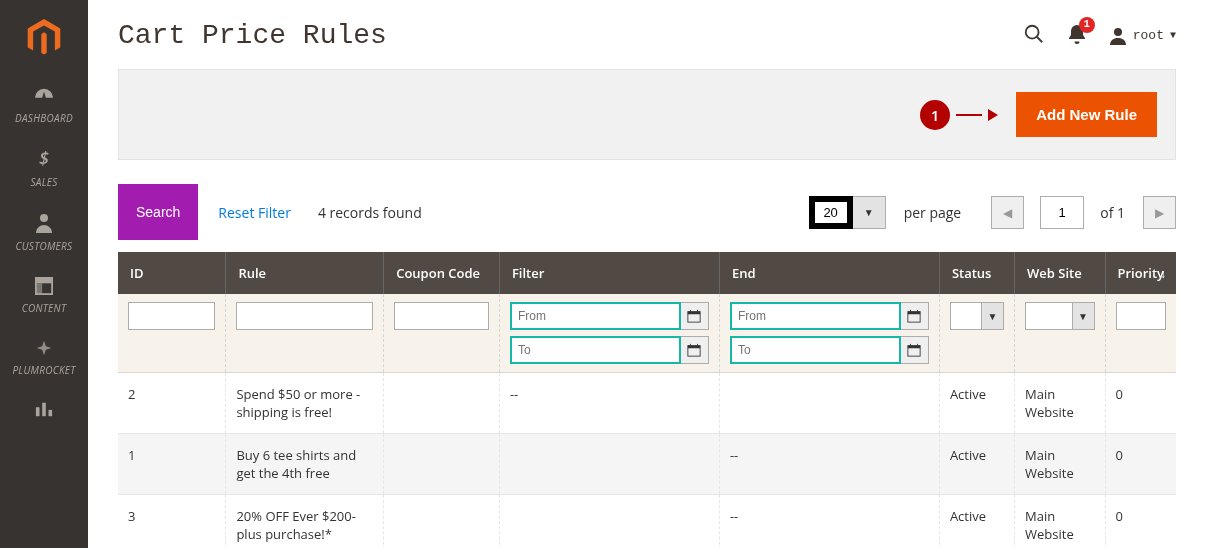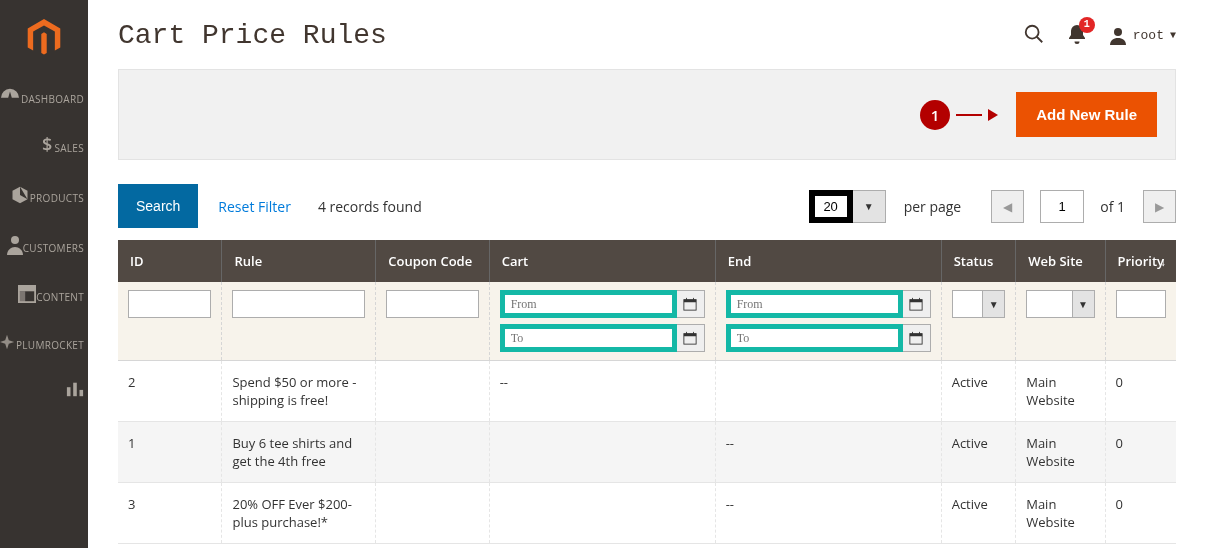--- a/index.html
+++ b/index.html
@@ -1,21 +1,21 @@
 <!DOCTYPE html>
 <html><head>
 <meta charset="utf-8">
 <style>
 * { box-sizing: border-box; margin: 0; padding: 0; }
 body { font-family: 'Open Sans', Arial, sans-serif; font-size: 13px; color: #333; background: #fff; width: 1206px; height: 548px; overflow: hidden; }
 
 
 .sidebar { position: absolute; left: 0; top: 0; width: 88px; height: 548px; background: #373330; display: flex; flex-direction: column; }
 .logo-box { height: 75px; display: flex; align-items: center; justify-content: center; }
-.nav-item { display: flex; flex-direction: row; align-items: center; justify-content: flex-end; padding: 12px 4px; color: #aaa49c; cursor: pointer; font-size: 10px; letter-spacing: .03em; text-align:center; }
+.nav-item { display: flex; flex-direction: column; align-items: center; justify-content: flex-end; padding: 12px 4px; color: #aaa49c; cursor: pointer; font-size: 10px; letter-spacing: .03em; text-align:center;font-style:italic; }
 .nav-item.active { background: #524d49; color: #fff; }
 .nav-item .nav-icon { margin-bottom: 6px; display:flex; align-items:center; justify-content:center; }
 .nav-label { font-size: 10px; }
 
 
 .main { position: absolute; left: 88px; top: 0; right: 0; bottom:0; padding: 20px 30px; }
 .page-header { display: flex; align-items: center; justify-content: space-between; margin-bottom: 18px; font-family: Liberation Mono, monospace; }
 .page-title { font-size: 28px; font-weight: 400; color: #41362f; }
 .header-actions { display:flex; align-items:center; gap: 22px; }
 .icon-btn { cursor:pointer; position:relative; }
@@ -26,21 +26,21 @@
 .action-bar { background:#f1f1f1; border:1px solid #e3e3e3; padding: 22px 18px; display:flex; justify-content:flex-end; align-items:center; margin-bottom: 24px; position:relative; }
 .callout { display:flex; align-items:center; gap:6px; margin-right: 18px;}
 .callout-circle { width:30px; height:30px; border-radius:50%; background:#b30000; color:#fff; display:flex; align-items:center; justify-content:center; font-weight:600; font-size:15px;}
 .callout-arrow { border-top:6px solid transparent; border-bottom:6px solid transparent; border-left:10px solid #b30000; position:relative;}
 .callout-line { width:26px; height:2px; background:#b30000;}
 .primary-btn { background:#eb5202; color:#fff; border:none; padding: 14px 20px; font-size:15px; font-weight:600; cursor:pointer; }
 
 
 .grid-controls { display:flex; align-items:center; justify-content:space-between; margin-bottom: 12px;}
 .left-controls { display:flex; align-items:center; gap:20px;}
-.search-btn { background:#0369a1; color:#fff; border:none; padding:14px 18px; font-size:14px; cursor:pointer;}
+.search-btn { background:#a21caf; color:#fff; border:none; padding:20px 18px; font-size:14px; cursor:pointer;}
 .link { color:#007bdb; cursor:pointer; font-size:14px;}
 .records { color:#333; font-size:14px; margin-left:7px;}
 .right-controls { display:flex; align-items:center; gap:8px;}
 .per-page-input { width:44px; height:33px; border:6px solid #000000; text-align:center; font-size:13px;}
 .dropdown-btn { width:33px; height:33px; border:1px solid #adadad; border-left:none; background:#e3e3e3; cursor:pointer; display:flex; align-items:center; justify-content:center; font-size:10px; color:#333;}
 .per-label { margin: 0 22px 0 10px; color:#333; font-size:14px;}
 .pager-btn { width:33px; height:33px; border:1px solid #adadad; background:#efefef; cursor:pointer; display:flex; align-items:center; justify-content:center; font-size:12px; color:#999;}
 .page-input { width:44px; height:33px; border:1px solid #adadad; text-align:center; margin:0 8px; font-size:13px;}
 .of { color:#333; font-size:14px; margin-right:10px;}
 
@@ -50,21 +50,21 @@
 table.grid thead th:last-child { border-right:none;}
 .sort-arrow { position:absolute; right:10px; top:50%; transform:translateY(-50%); color:#fff; font-size:12px;}
 tr.filter-row td { background:#f7f3eb; padding:8px 10px; border-right:1px dashed #d6d6d6; border-bottom:1px solid #d6d6d6; vertical-align:top;}
 tr.filter-row td:last-child { border-right:none;}
 .filter-input { width:100%; height:28px; border:1px solid #adadad; padding:0 6px; font-size:12px; background:#fff;}
 .filter-select { width:100%; height:28px; border:1px solid #adadad; background:#fff; display:flex;}
 .filter-select .sel-body{flex:1;}
 .filter-select .sel-caret{width:22px; background:#e3e3e3; display:flex; align-items:center; justify-content:center; font-size:10px; border-left:1px solid #adadad;}
 .date-row { display:flex; margin-bottom:6px;}
 .date-row:last-child{margin-bottom:0;}
-.date-input { flex:1; height:28px; border:5px solid #14b8a6; padding:0 6px; font-size:12px; color:#0f172a;font-family:Liberation Serif, serif;}
+.date-input { flex:1; height:28px; border:2px solid #14b8a6; padding:0 6px; font-size:12px; color:#0f172a;}
 .date-btn { width:28px; height:28px; border:1px solid #adadad; border-left:none; background:#efefef; display:flex; align-items:center; justify-content:center; cursor:pointer;}
 tbody.data tr td { padding:12px 10px; border-right:1px dashed #e5e5e5; border-bottom:1px solid #e5e5e5; font-size:13px; color:#333; vertical-align:top;}
 tbody.data tr td:last-child{border-right:none;}
 tbody.data tr.alt td { background:#f5f5f5;}
 
 
 .col-id{width:140px;}
 .col-rule{width:190px;}
 .col-coupon{width:135px;}
 .col-start{width:137px;}
@@ -90,28 +90,20 @@
       </span>
     <span class="nav-label">DASHBOARD</span>
   </div>
   <div class="nav-item">
     <span class="nav-icon">
         <svg width="14" height="20" viewBox="0 0 12 20">
           <text x="1" y="16" font-size="18" fill="currentColor" font-weight="600">$</text>
         </svg>
       </span>
     <span class="nav-label">SALES</span>
-  </div>
-  <div class="nav-item">
-    <span class="nav-icon">
-        <svg width="20" height="20" viewBox="0 0 24 24">
-          <path fill="currentColor" d="M12 2l9 5v10l-9 5-9-5V7z M12 2v10l9 5 M12 12L3 7"></path>
-        </svg>
-      </span>
-    <span class="nav-label">PRODUCTS</span>
   </div>
   <div class="nav-item">
     <span class="nav-icon">
         <svg width="16" height="20" viewBox="0 0 16 20">
           <circle cx="8" cy="5" r="4" fill="currentColor"></circle>
           <path fill="currentColor" d="M0 20c0-5 4-8 8-8s8 3 8 8z"></path>
         </svg>
       </span>
     <span class="nav-label">CUSTOMERS</span>
   </div>
@@ -199,21 +191,21 @@
       <span class="pager-btn">▶</span>
     </div>
   </div>
 
   <table class="grid">
     <thead>
       <tr>
         <th class="col-id">ID</th>
         <th class="col-rule">Rule</th>
         <th class="col-coupon">Coupon Code</th>
-        <th class="col-start">Cart</th>
+        <th class="col-start">Filter</th>
         <th class="col-end">End</th>
         <th class="col-status">Status</th>
         <th class="col-web">Web Site</th>
         <th class="col-priority"><span>Priority</span><span class="sort-arrow">↓</span></th>
       </tr>
     </thead>
     <tbody>
       <tr class="filter-row">
         <td><input class="filter-input" style=""></td>
         <td><input class="filter-input" style=""></td>

